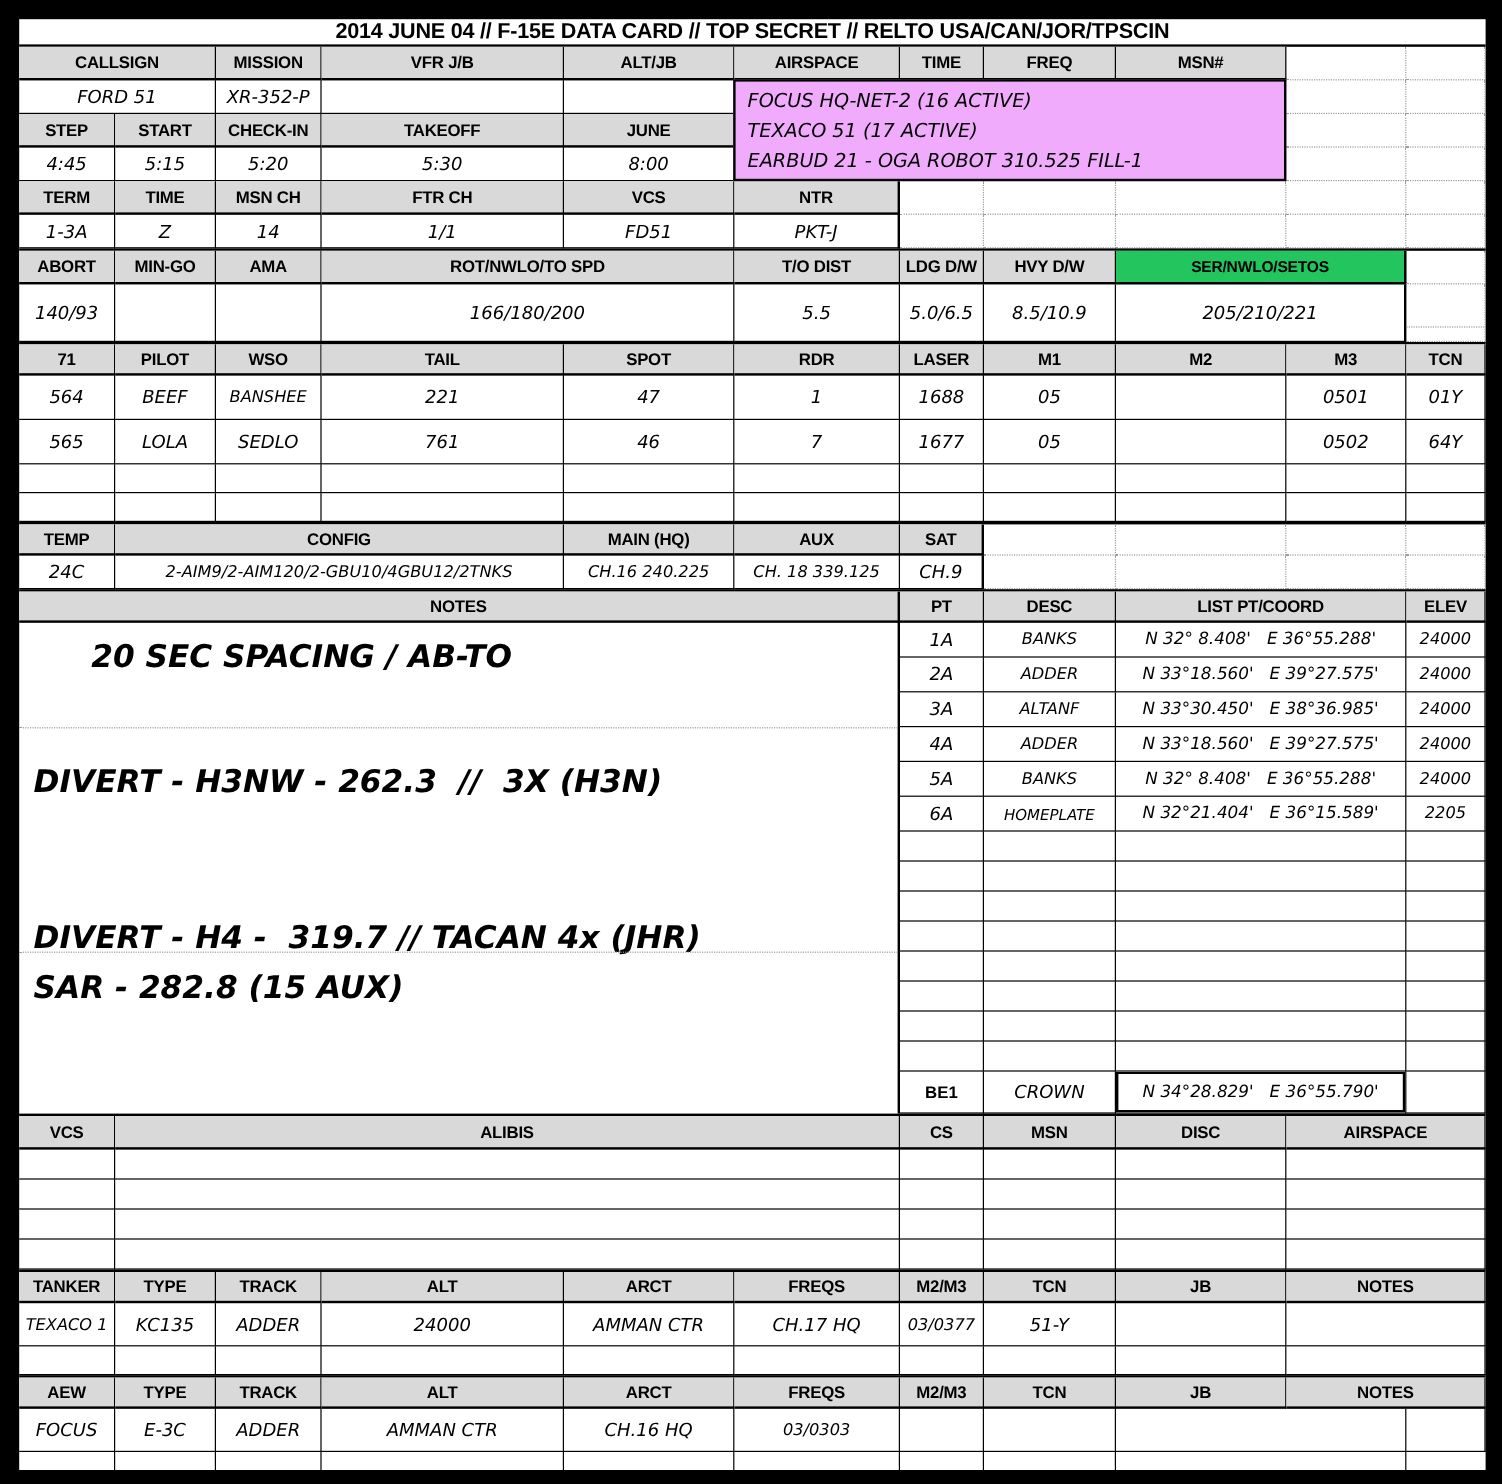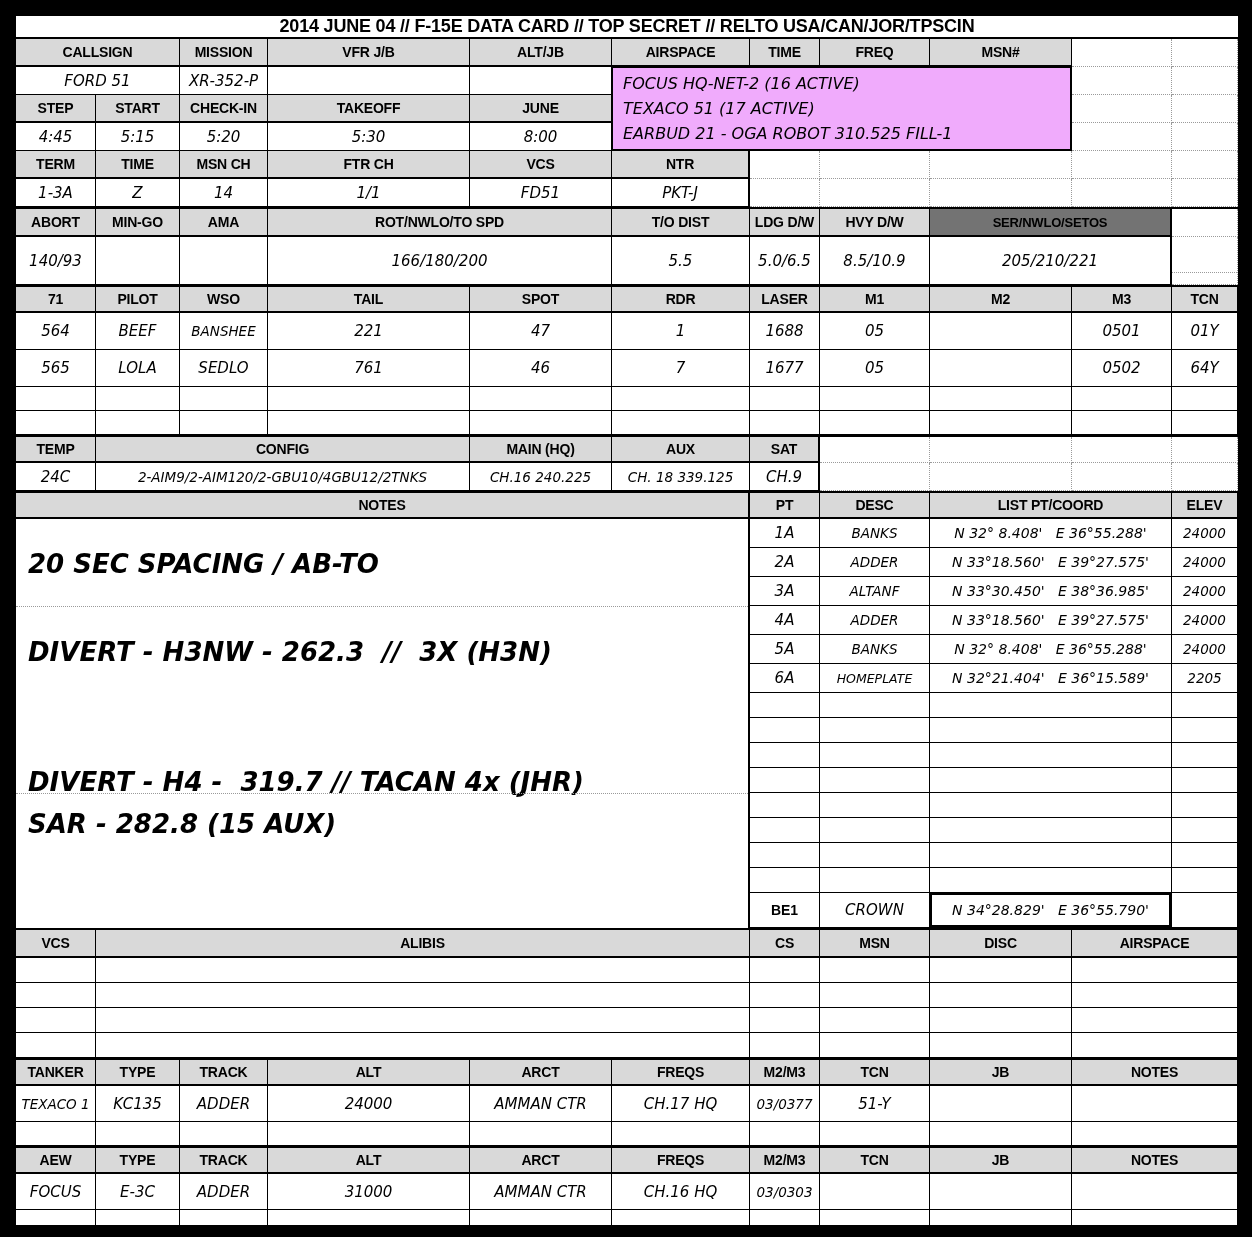--- a/index.html
+++ b/index.html
@@ -18,21 +18,21 @@
   .sec{border-top:2px solid #000;}
   .c{
     border-right:1px solid #000;border-bottom:1px solid #000;
     display:flex;align-items:center;justify-content:center;
     overflow:hidden;box-sizing:border-box;white-space:pre;
   }
   .h{
     background:#d9d9d9;font-weight:bold;font-size:14px;letter-spacing:-0.2px;
     border-bottom-width:2px;
   }
-  .ser{background:#737373;font-size:13px;}
+  .ser{background:#22c55e;font-size:13px;}
   .hand{font-family:"DejaVu Sans",sans-serif;font-style:italic;font-size:15px;}
   .fs14{font-size:13.5px;}
   .dot{border-right:1px dotted #9a9a9a;border-bottom:1px dotted #9a9a9a;}
   .sp2{grid-column:span 2;}
   .sp3{grid-column:span 3;}
   .br2{border-right-width:2px;}
   .title{
     display:flex;align-items:center;justify-content:center;
     font-weight:bold;font-size:18px;height:28px;border-bottom:2px solid #000;
     letter-spacing:-0.2px;
@@ -236,21 +236,21 @@
   </div>
 
   <div class="grid gmain sec" style="grid-template-rows:26px repeat(6,29px) repeat(8,25px) 35px;">
     <div class="c h br2">NOTES</div>
     <div class="c h">PT</div>
     <div class="c h">DESC</div>
     <div class="c h">LIST PT/COORD</div>
     <div class="c h">ELEV</div>
 
     <div class="notesbody">
-      <div class="noteline" style="top:30px;">20 SEC SPACING / AB-TO</div>
+      <div class="noteline" style="top:14px;margin-left:48px;">20 SEC SPACING / AB-TO</div>
       <div class="notediv" style="top:87px;"></div>
       <div class="noteline" style="top:118px;">DIVERT - H3NW - 262.3  //  3X (H3N)</div>
       <div class="noteline" style="top:212px;margin-top:36px;">DIVERT - H4 -  319.7 // TACAN 4x (JHR)</div>
       <div class="notediv" style="top:274px;"></div>
       <div class="noteline" style="top:290px;">SAR - 282.8 (15 AUX)</div>
     </div>
 
     <div class="c hand">1A</div>
     <div class="c hand fs14">BANKS</div>
     <div class="c hand coord">N 32° 8.408'   E 36°55.288'</div>
@@ -396,21 +396,20 @@
     <div class="c h">ARCT</div>
     <div class="c h">FREQS</div>
     <div class="c h">M2/M3</div>
     <div class="c h">TCN</div>
     <div class="c h">JB</div>
     <div class="c h sp2">NOTES</div>
 
     <div class="c hand">FOCUS</div>
     <div class="c hand">E-3C</div>
     <div class="c hand">ADDER</div>
-    <div class="c hand">31000</div>
     <div class="c hand">AMMAN CTR</div>
     <div class="c hand">CH.16 HQ</div>
     <div class="c hand fs14">03/0303</div>
     <div class="c"></div>
     <div class="c"></div>
     <div class="c sp2"></div>
 
     <div class="c"></div>
       <div class="c"></div>
       <div class="c"></div>

